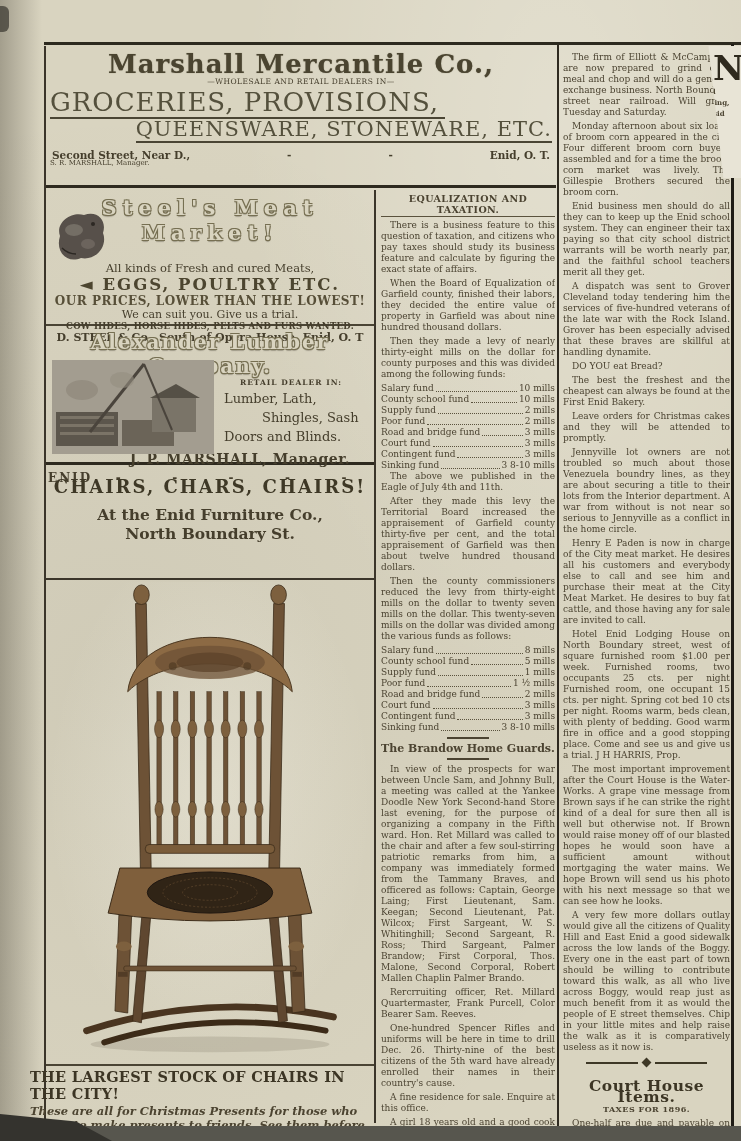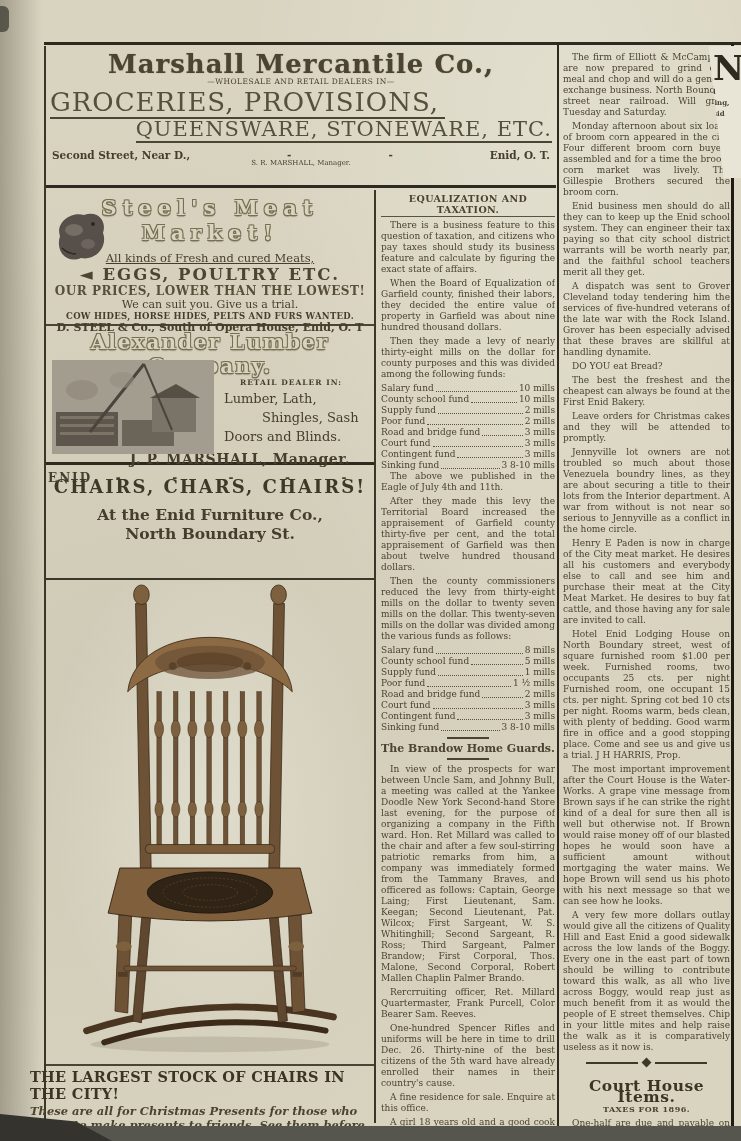--- a/index.html
+++ b/index.html
@@ -20,26 +20,26 @@
 
   
   .ad{position:absolute;box-sizing:border-box;}
   #ad-marshall{left:46px;top:47px;width:510px;height:141px;border-bottom:3px solid #2e2a1f;padding:2px 4px;}
   .m-title{text-align:center;font-size:26px;font-weight:bold;letter-spacing:1px;color:#4a4430;text-shadow:0 0 1px rgba(74,68,48,.6);}
   .m-sub{text-align:center;font-size:7.5px;letter-spacing:.5px;margin-top:-2px;}
   .m-groc{font-size:26px;letter-spacing:1px;color:#54503c;border-bottom:2px solid #4a4534;display:inline-block;padding:0 6px 0 0;margin-top:1px;}
   .m-queen{text-align:right;margin-top:-2px;}
   .m-queen span{font-size:21px;letter-spacing:1px;color:#54503c;border-bottom:2px solid #4a4534;display:inline-block;}
   .m-row{display:flex;justify-content:space-between;align-items:baseline;font-size:10.5px;font-weight:bold;margin-top:6px;padding:0 2px;}
-  .m-mgr{text-align:center;font-size:7px;margin-top:-2px;}
+  .m-mgr{text-align:left;font-size:7px;margin-top:-2px;}
 
   #ad-steel{left:46px;top:192px;width:328px;height:134px;border-bottom:2px solid #4a4434;padding:3px 2px;text-align:center;}
   .outline-title{font-weight:bold;color:#d9d4c0;text-shadow:-1px -1px 0 #766f52,1px -1px 0 #766f52,-1px 1px 0 #766f52,1px 1px 0 #766f52,0 2px 1px rgba(60,55,40,.35);}
   .s-title{font-size:21px;letter-spacing:6px;}
-  .s-l1{font-size:11.5px;margin-top:6px;text-decoration:underline;}
+  .s-l1{font-size:11.5px;margin-top:16px;}
   .s-l2{font-size:16.5px;font-weight:bold;letter-spacing:2px;color:#4c452f;}
   .s-l3{font-size:12px;font-weight:bold;letter-spacing:.5px;color:#574f38;}
   .s-l4{font-size:11px;}
   .s-l5{font-size:8.5px;font-weight:bold;letter-spacing:.3px;}
   .s-l6{font-size:11px;font-weight:bold;}
   .pig{position:absolute;left:6px;top:16px;}
 
   #ad-lumber{left:46px;top:328px;width:328px;height:137px;border-bottom:3px solid #2e2a1f;padding:2px 2px;}
   .l-title{font-size:20px;letter-spacing:2px;text-align:center;}
   .l-sub{font-size:7.5px;font-weight:bold;letter-spacing:1px;text-align:right;padding-right:30px;}

